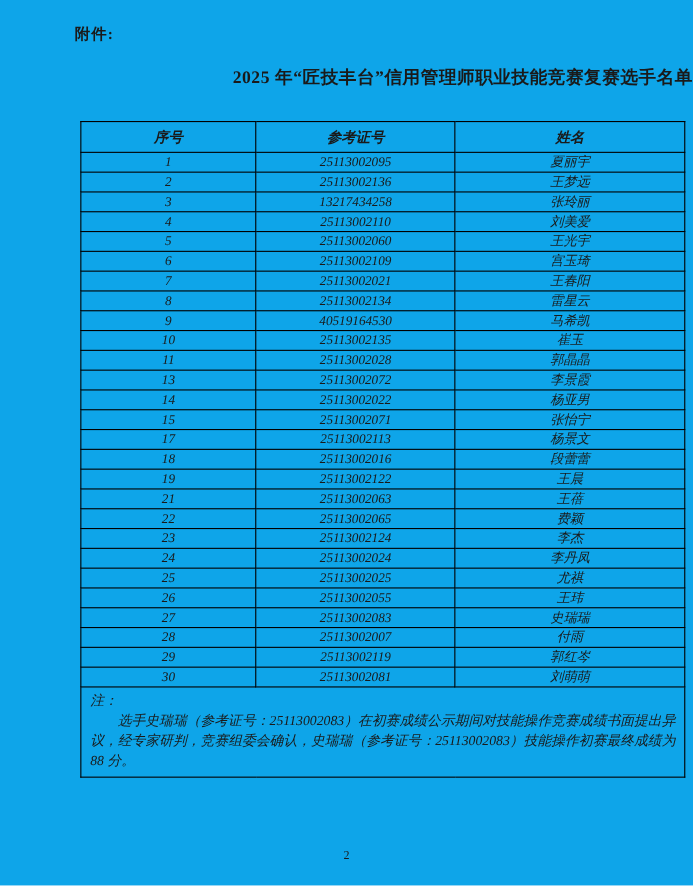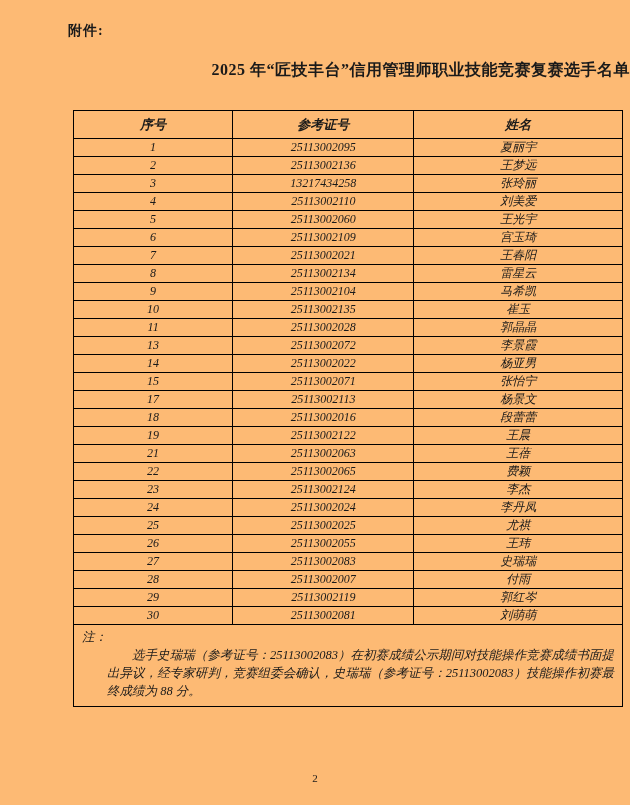--- a/index.html
+++ b/index.html
@@ -8,21 +8,21 @@
     height: 805px;
     background: #ffffff;
     font-family: "Liberation Serif", "DejaVu Serif", serif;
     color: #1a1a1a;
     position: relative;
     overflow: hidden;
   }
   .page {
     position: absolute;
     inset: 0;
-    background: #fdba74;
+    background: #0ea5e9;
   }
   .attachment-label {
     position: absolute;
     left: 68px;
     top: 22px;
     font-size: 14px;
     font-weight: bold;
     letter-spacing: 1px;
   }
   .doc-title {
@@ -75,21 +75,20 @@
     font-size: 12.5px;
     line-height: 18px;
   }
   .note-label {
     display: block;
   }
   .note-text {
     display: block;
     text-indent: 2em;
     text-align: justify;
-    margin-left: 25px;
   }
   .page-number {
     position: absolute;
     left: 0;
     right: 0;
     top: 772px;
     text-align: center;
     font-size: 11px;
     color: #1a1a1a;
   }
@@ -153,21 +152,21 @@
           <td>25113002021</td>
           <td>王春阳</td>
         </tr>
         <tr>
           <td>8</td>
           <td>25113002134</td>
           <td>雷星云</td>
         </tr>
         <tr>
           <td>9</td>
-          <td>25113002104</td>
+          <td>40519164530</td>
           <td>马希凯</td>
         </tr>
         <tr>
           <td>10</td>
           <td>25113002135</td>
           <td>崔玉</td>
         </tr>
         <tr>
           <td>11</td>
           <td>25113002028</td>

